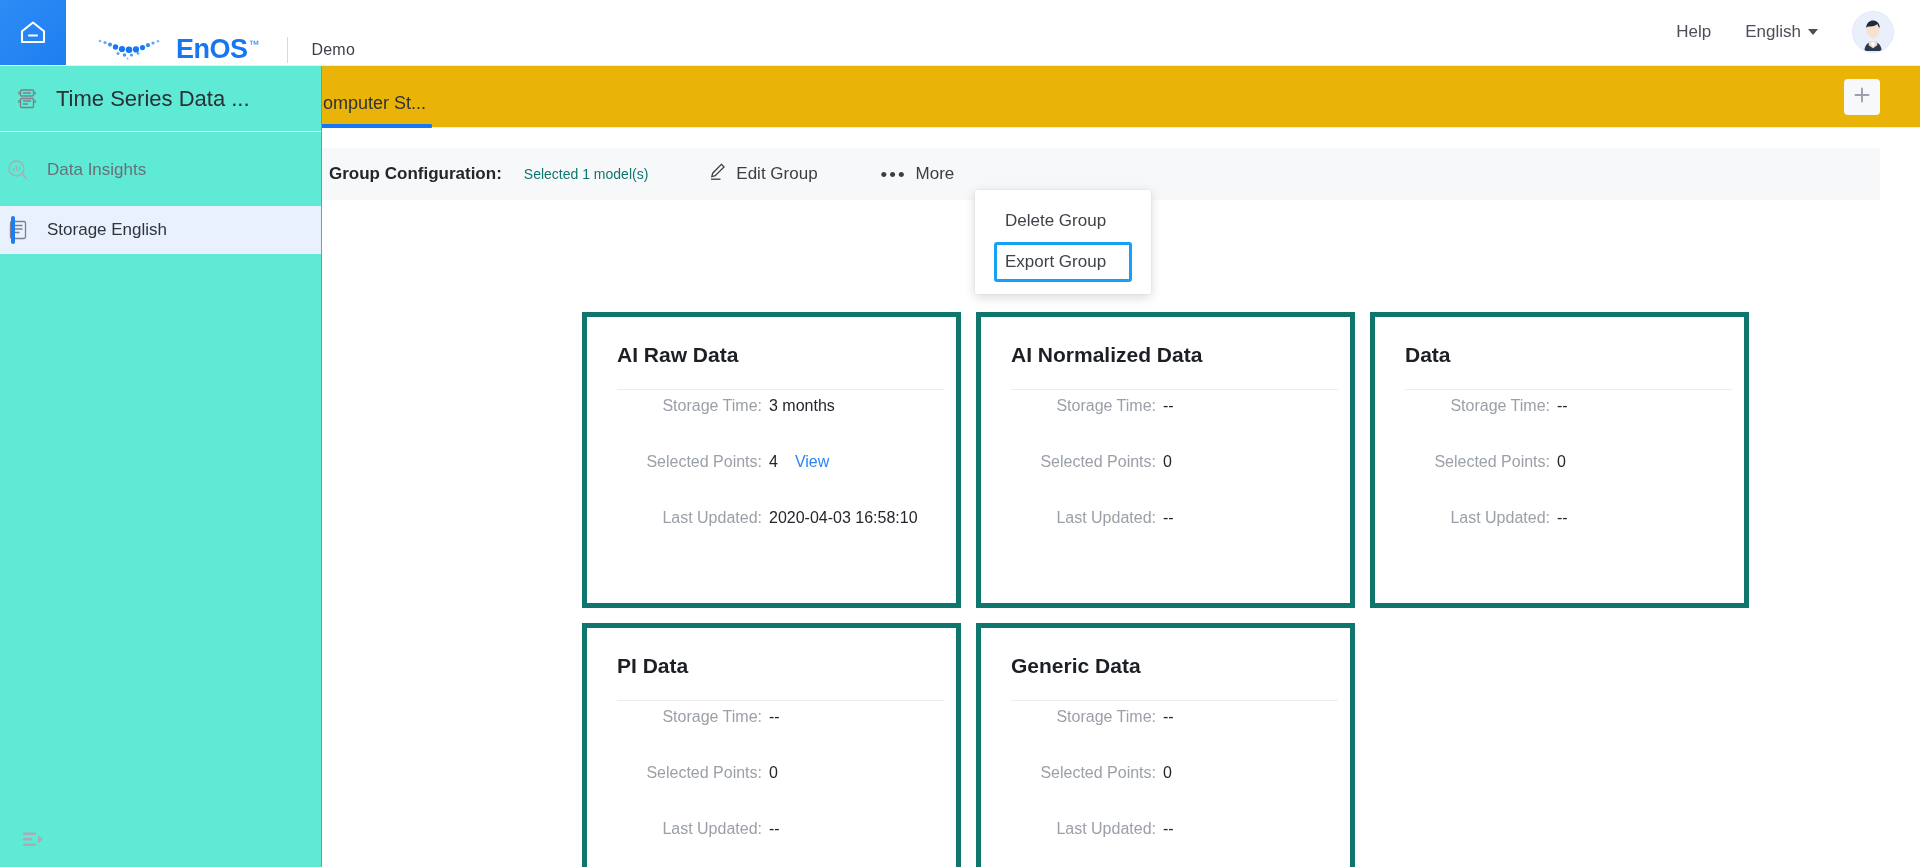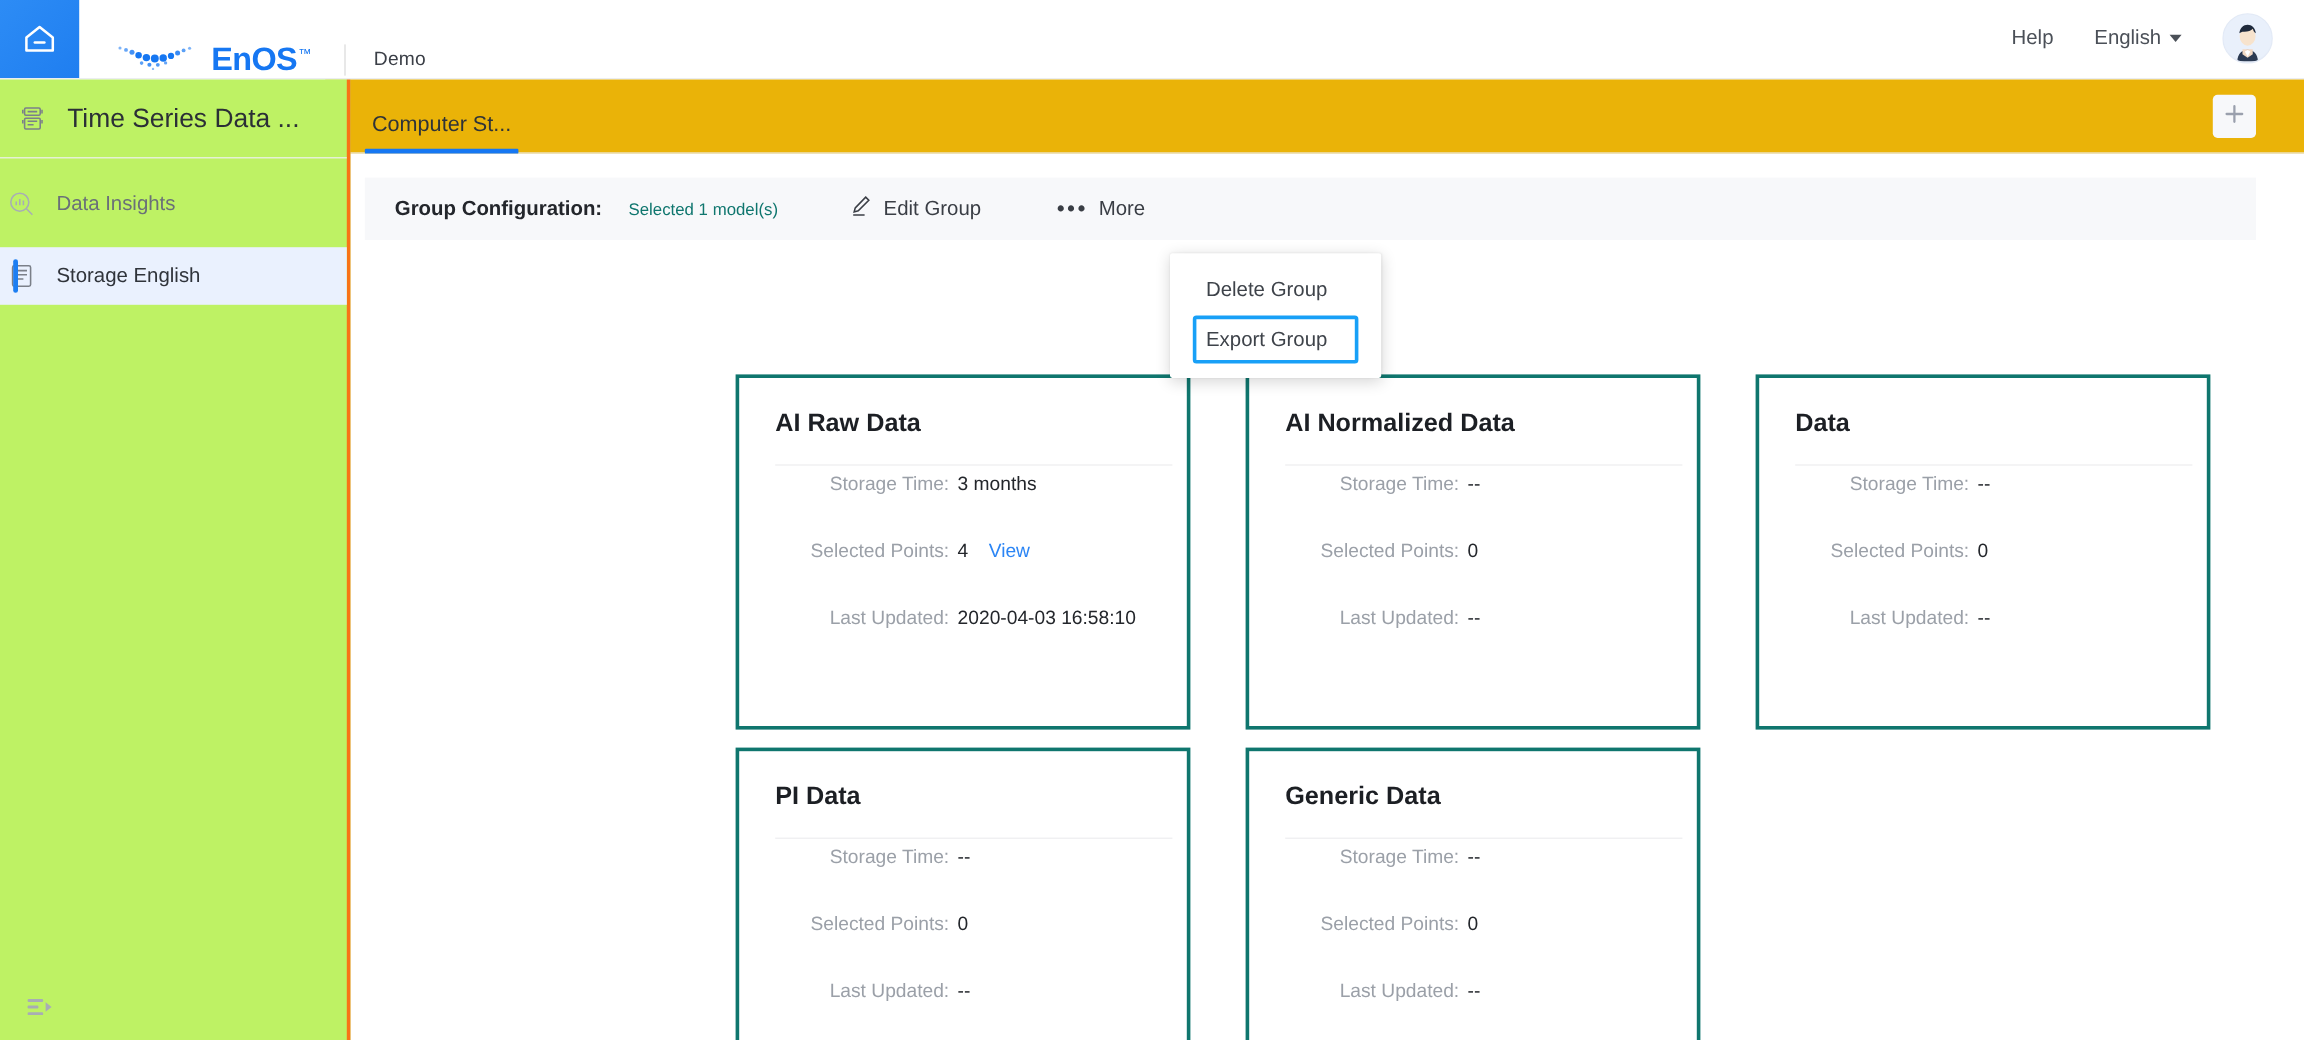--- a/index.html
+++ b/index.html
@@ -64,23 +64,23 @@
     width: 42px; height: 42px; border-radius: 50%;
     background: #e8effb;
     margin-left: 22px;
     overflow: hidden; cursor: pointer;
     border: 1px solid #e3eaf6;
     display: flex; align-items: flex-end; justify-content: center;
   }
 
   
   .sidebar {
-    position: absolute; top: 66px; left: 0; width: 292px; height: 801px;
-    background: #bef264;
-    border-right: 3px solid #f97316;
+    position: absolute; top: 66px; left: 0; width: 322px; height: 801px;
+    background: #5eead4;
+    border-right: 1px solid #f97316;
     z-index: 30;
   }
   .side-title {
     height: 66px; display: flex; align-items: center;
     padding-left: 16px; gap: 16px;
     border-bottom: 1px solid #eff0f2;
   }
   .side-title-text {
     font-size: 22px; color: #2b2f36; white-space: nowrap;
     overflow: hidden;
@@ -156,21 +156,21 @@
     display: flex; align-items: center; gap: 9px;
     font-size: 17px; color: #3a3e45; cursor: pointer;
   }
   .cfg-action.edit { margin-left: 60px; }
   .cfg-action.more { margin-left: 63px; }
   .dots { letter-spacing: 2px; color: #3a3e45; font-size: 19px; line-height: 1; }
 
   
   .dropdown {
     position: absolute;
-    left: 975px; top: 211px;
+    left: 975px; top: 190px;
     width: 176px;
     background: #ffffff;
     box-shadow: 0 3px 12px rgba(0,0,0,.16), 0 0 2px rgba(0,0,0,.08);
     border-radius: 2px;
     padding: 10px 0 12px 0;
     z-index: 60;
   }
   .dd-item {
     height: 42px; display: flex; align-items: center;
     padding-left: 30px;
@@ -187,24 +187,23 @@
 
   
   .cards {
     position: absolute; left: 311px; top: 246px;
     width: 1560px;
     display: flex; flex-wrap: wrap;
     gap: 15px 15px;
   }
   .card {
     width: 379px; height: 296px;
-    border: 3px solid #0f766e;
+    border: 5px solid #0f766e;
     background: #fff;
     padding: 26px 14px 0 30px;
-    margin-left: 31px;
   }
   .card-title {
     font-size: 21px; font-weight: bold; color: #1c1f24;
     margin-bottom: 22px;
   }
   .card-sep { height: 1px; background: #ededef; margin: 0 -2px 0 0; }
   .rows { padding-top: 7px; }
   .row {
     display: flex; align-items: baseline;
     height: 56px;

